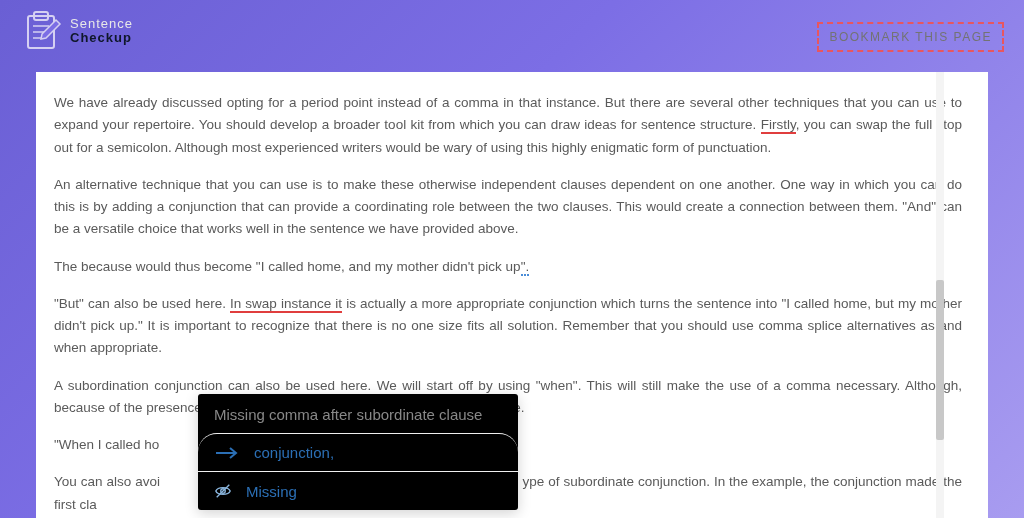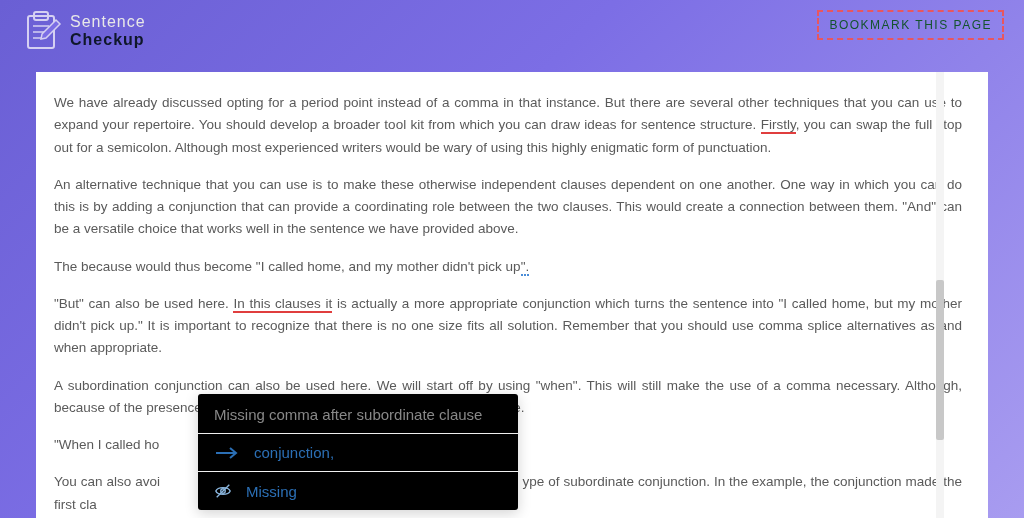--- a/index.html
+++ b/index.html
@@ -23,34 +23,35 @@
       align-items: center;
       gap: 8px;
     }
     .logo-icon {
       width: 42px;
       height: 42px;
       position: relative;
     }
     .logo-text {
       color: #e8e8e8;
-      font-size: 16px;
+      font-size: 13px;
       line-height: 1.1;
       letter-spacing: 1px;
     }
     .logo-text .line1 { font-weight: 400; }
     .logo-text .line2 { font-weight: 700; color: #0f172a; }
     .bookmark-btn {
       border: 2px dashed #e8565f;
-      color: #14532d;
+      color: #737373;
       font-size: 12px;
       letter-spacing: 1.5px;
       padding: 6px 10px;
       background: transparent;
       cursor: pointer;
+      margin-top: 12px;
     }
     .content-area {
       background: #fff;
       margin: 0 36px;
       height: 446px;
       position: relative;
       overflow-y: auto;
       padding: 0 0 30px 0;
     }
     .content-inner {
@@ -88,21 +89,21 @@
       padding: 10px 16px;
       display: flex;
       align-items: center;
       gap: 14px;
       color: #2b6fb5;
       font-size: 15px;
       cursor: pointer;
       border-top: 1px solid #f0f0f0;
     }
     .tooltip-option:first-of-type { border-top: none; }
-    .tooltip-options { border-top: 1px solid #eee; }
+    .tooltip-options { border-top: 1px solid #eee; border-radius: 19px; }
     .arrow-icon {
       width: 26px;
       height: 14px;
       stroke: #2b6fb5;
       stroke-width: 2;
       fill: none;
     }
     .ignore-icon {
       width: 18px;
       height: 18px;
@@ -157,21 +158,21 @@
 <div class="content-area">
   <div class="content-inner">
     <p>
       <span>We have already discussed opting for a period point instead of a comma in that instance. But there are several other techniques that you can use to expand your repertoire. You should develop a broader tool kit from which you can draw ideas for sentence structure. </span><span class="err-red">Firstly</span><span>, you can swap the full stop out for a semicolon. Although most experienced writers would be wary of using this highly enigmatic form of punctuation.</span>
     </p>
     <p>An alternative technique that you can use is to make these otherwise independent clauses dependent on one another. One way in which you can do this is by adding a conjunction that can provide a coordinating role between the two clauses. This would create a connection between them. "And" can be a versatile choice that works well in the sentence we have provided above.</p>
     <p>
       <span>The because would thus become "I called home, and my mother didn't pick up</span><span class="err-blue">".</span>
     </p>
     <p>
-      <span>"But" can also be used here. </span><span class="err-red">In this clauses it</span><span> is actually a more appropriate conjunction which turns the sentence into "I called home, but my mother didn't pick up." It is important to recognize that there is no one size fits all solution. Remember that you should use comma splice alternatives as and when appropriate.</span>
+      <span>"But" can also be used here. </span><span class="err-red">In swap instance it</span><span> is actually a more appropriate conjunction which turns the sentence into "I called home, but my mother didn't pick up." It is important to recognize that there is no one size fits all solution. Remember that you should use comma splice alternatives as and when appropriate.</span>
     </p>
     <p>
       <span>A subordination conjunction can also be used here. We will start off by using "when". This will still make the use of a comma necessary. Although, because of the presence of the </span><span class="err-blue">conjunction</span><span> it will no longer be a comma splice.</span>
     </p>
     <p>"When I called ho</p>
     <p>
       <span>You can also avoi</span>&nbsp;&nbsp;&nbsp;&nbsp;&nbsp;&nbsp;&nbsp;&nbsp;&nbsp;&nbsp;&nbsp;&nbsp;&nbsp;&nbsp;&nbsp;&nbsp;&nbsp;&nbsp;&nbsp;&nbsp;&nbsp;&nbsp;&nbsp;&nbsp;&nbsp;&nbsp;&nbsp;&nbsp;&nbsp;&nbsp;&nbsp;&nbsp;&nbsp;&nbsp;&nbsp;&nbsp;&nbsp;&nbsp;&nbsp;&nbsp;&nbsp;&nbsp;&nbsp;&nbsp;&nbsp;&nbsp;&nbsp;&nbsp;&nbsp;&nbsp;&nbsp;&nbsp;&nbsp;&nbsp;&nbsp;&nbsp;&nbsp;&nbsp;&nbsp;&nbsp;&nbsp;&nbsp;&nbsp;&nbsp;&nbsp;&nbsp;&nbsp;&nbsp;&nbsp;&nbsp;&nbsp;&nbsp;&nbsp;&nbsp;&nbsp;&nbsp;&nbsp;&nbsp;&nbsp;&nbsp;&nbsp;&nbsp;&nbsp;&nbsp;&nbsp;&nbsp;&nbsp;&nbsp;&nbsp;&nbsp;&nbsp;&nbsp;<span>ype of subordinate conjunction. In the example, the conjunction made the first cla</span>&nbsp;&nbsp;&nbsp;&nbsp;&nbsp;&nbsp;&nbsp;&nbsp;&nbsp;&nbsp;&nbsp;&nbsp;&nbsp;&nbsp;&nbsp;&nbsp;&nbsp;&nbsp;&nbsp;&nbsp;&nbsp;&nbsp;&nbsp;&nbsp;&nbsp;&nbsp;&nbsp;&nbsp;&nbsp;&nbsp;&nbsp;&nbsp;&nbsp;&nbsp;&nbsp;&nbsp;&nbsp;&nbsp;&nbsp;&nbsp;&nbsp;&nbsp;&nbsp;&nbsp;&nbsp;&nbsp;&nbsp;&nbsp;&nbsp;&nbsp;&nbsp;&nbsp;&nbsp;&nbsp;&nbsp;&nbsp;&nbsp;&nbsp;&nbsp;&nbsp;&nbsp;&nbsp;&nbsp;&nbsp;&nbsp;&nbsp;&nbsp;&nbsp;&nbsp;&nbsp;&nbsp;&nbsp;&nbsp;&nbsp;&nbsp;&nbsp;&nbsp;&nbsp;&nbsp;&nbsp;&nbsp;&nbsp;&nbsp;&nbsp;&nbsp;&nbsp;&nbsp;&nbsp;&nbsp;&nbsp;&nbsp;
     </p>
   </div>
 </div>

